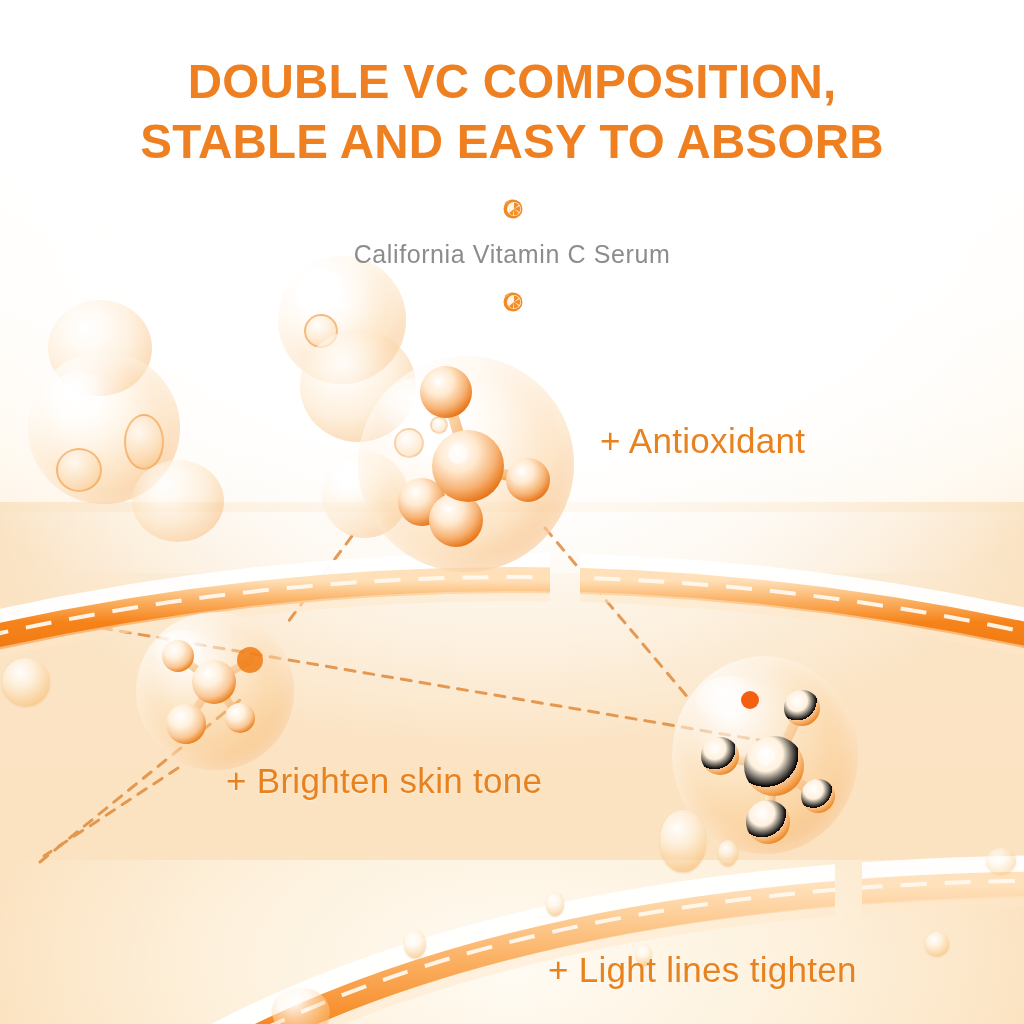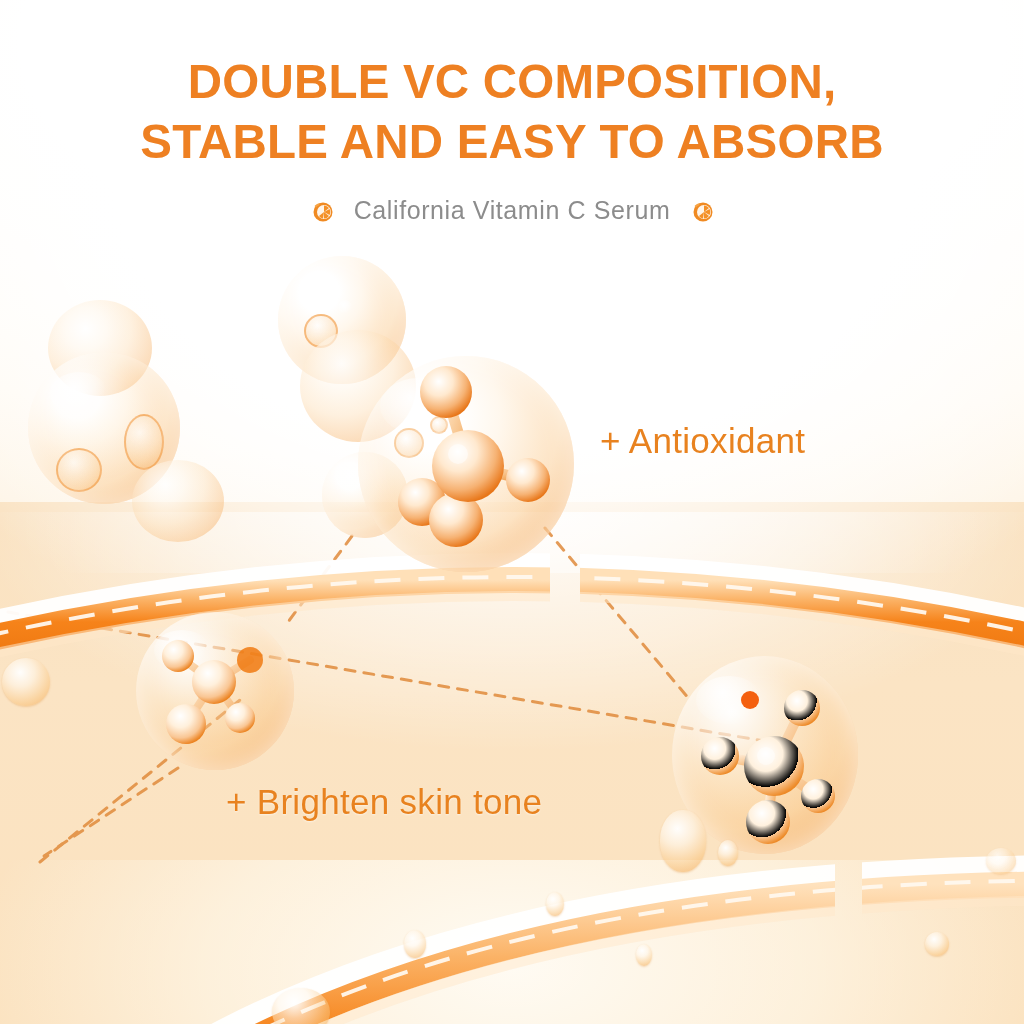--- a/index.html
+++ b/index.html
@@ -91,21 +91,21 @@
     font-family:"Liberation Sans", sans-serif;
     font-weight:700;
     font-size:49px;
     line-height:1.22;
     letter-spacing:.2px;
     white-space:pre-line;
     transform:scaleX(.97);
   }
   .subtitle-row{
     position:absolute; left:0; right:0; top:196px;
-    display:flex; align-items:center; justify-content:center; gap:20px;
+    display:flex; align-items:center; justify-content:center; gap:20px;flex-direction:column;
   }
   .subtitle{
     color:#8c8c8c;
     font-size:25px;
     font-weight:400;
     letter-spacing:.6px;
     font-family:"Liberation Sans", sans-serif;
   }
   .citrus{ width:24px; height:24px; display:block; }
 
@@ -113,21 +113,21 @@
     position:absolute;
     color:#e8821f;
     font-size:35px;
     font-weight:400;
     letter-spacing:.3px;
     white-space:nowrap;
     font-family:"Liberation Sans", sans-serif;
     text-shadow:0 1px 2px rgba(255,255,255,.55);
   }
   #callout-antioxidant{ left:600px; top:421px; }
-  #callout-brighten{   left:226px; top:782px; }
+  #callout-brighten{   left:226px; top:761px; }
   #callout-lines{      left:548px; top:950px; }
 </style>
 </head>
 <body>
 
 <div id="poster">
 
   <div class="bg-base"></div>
   <div class="bg-lower"></div>
   <div class="bg-top-white"></div>
@@ -358,14 +358,15 @@
           <path d="M14 13 L19 17 A6.6 6.6 0 0 1 14 19.6 Z"></path>
           <path d="M14 13 L13 19.5 A6.6 6.6 0 0 1 9 17 Z"></path>
         </g>
         <path d="M4.5 7 A9.5 9.5 0 0 1 10 3.9 L9 6.6 A7 7 0 0 0 6 8.6 Z" fill="#f6a344"></path>
       </svg>
     </span>
   </div>
 
   <div class="callout" id="callout-antioxidant">+ Antioxidant</div>
   <div class="callout" id="callout-brighten">+ Brighten skin tone</div>
+  <div class="callout" id="callout-lines">+ Light lines tighten</div>
 
 </div>
 
 </body></html>

